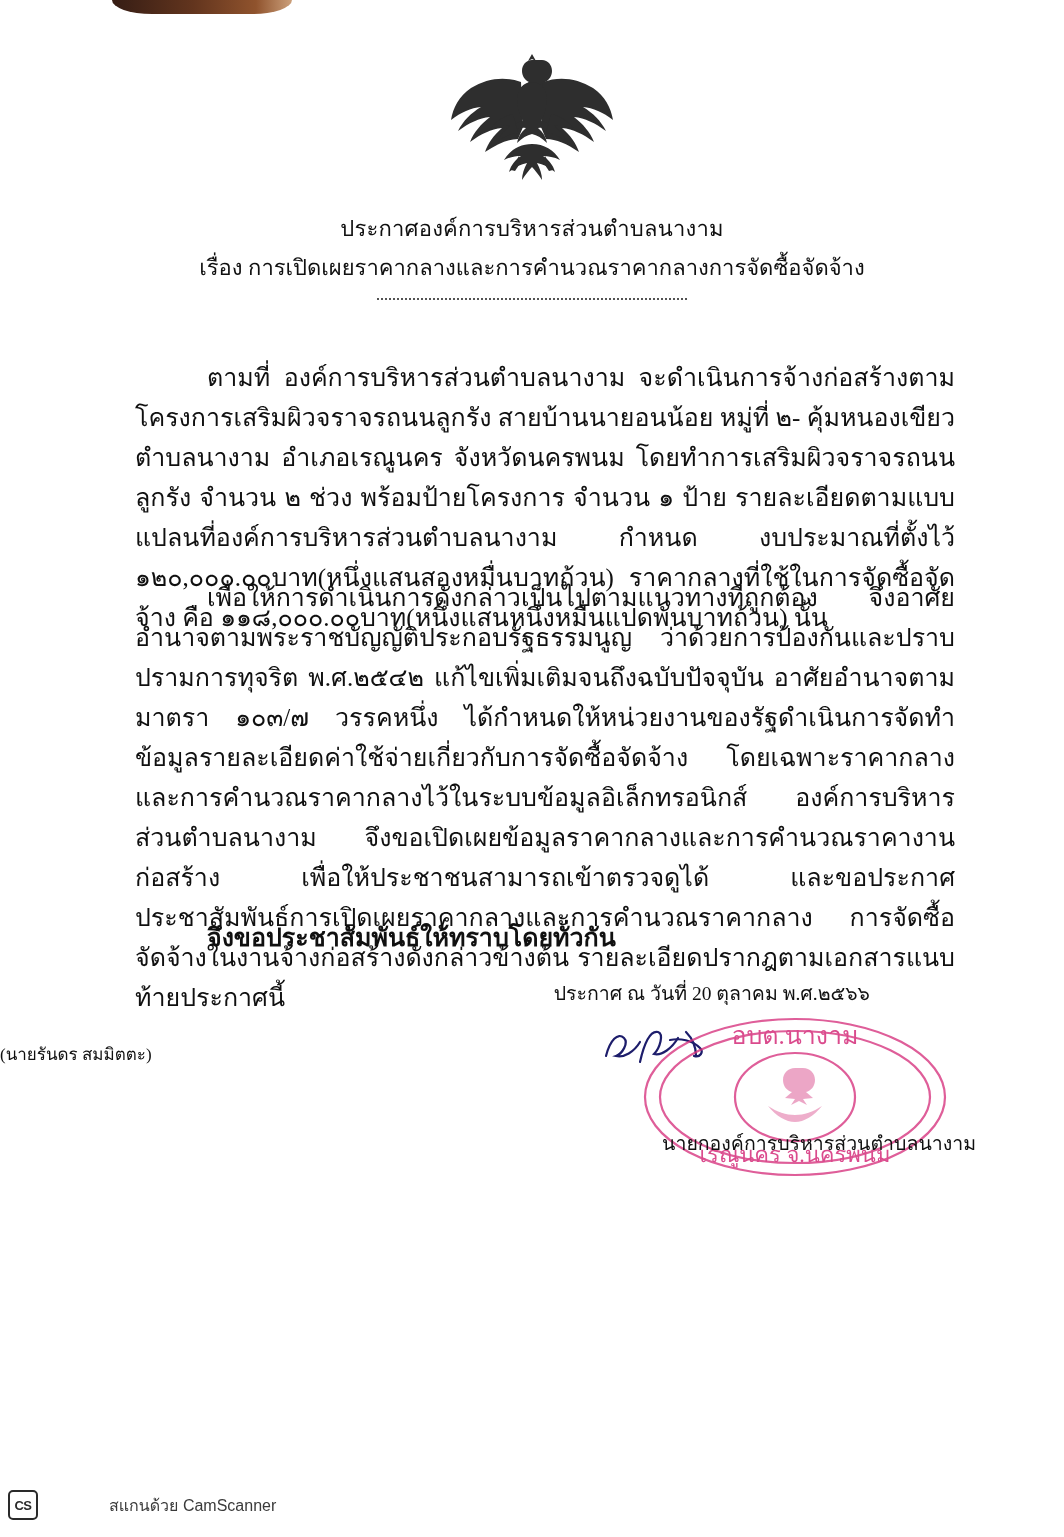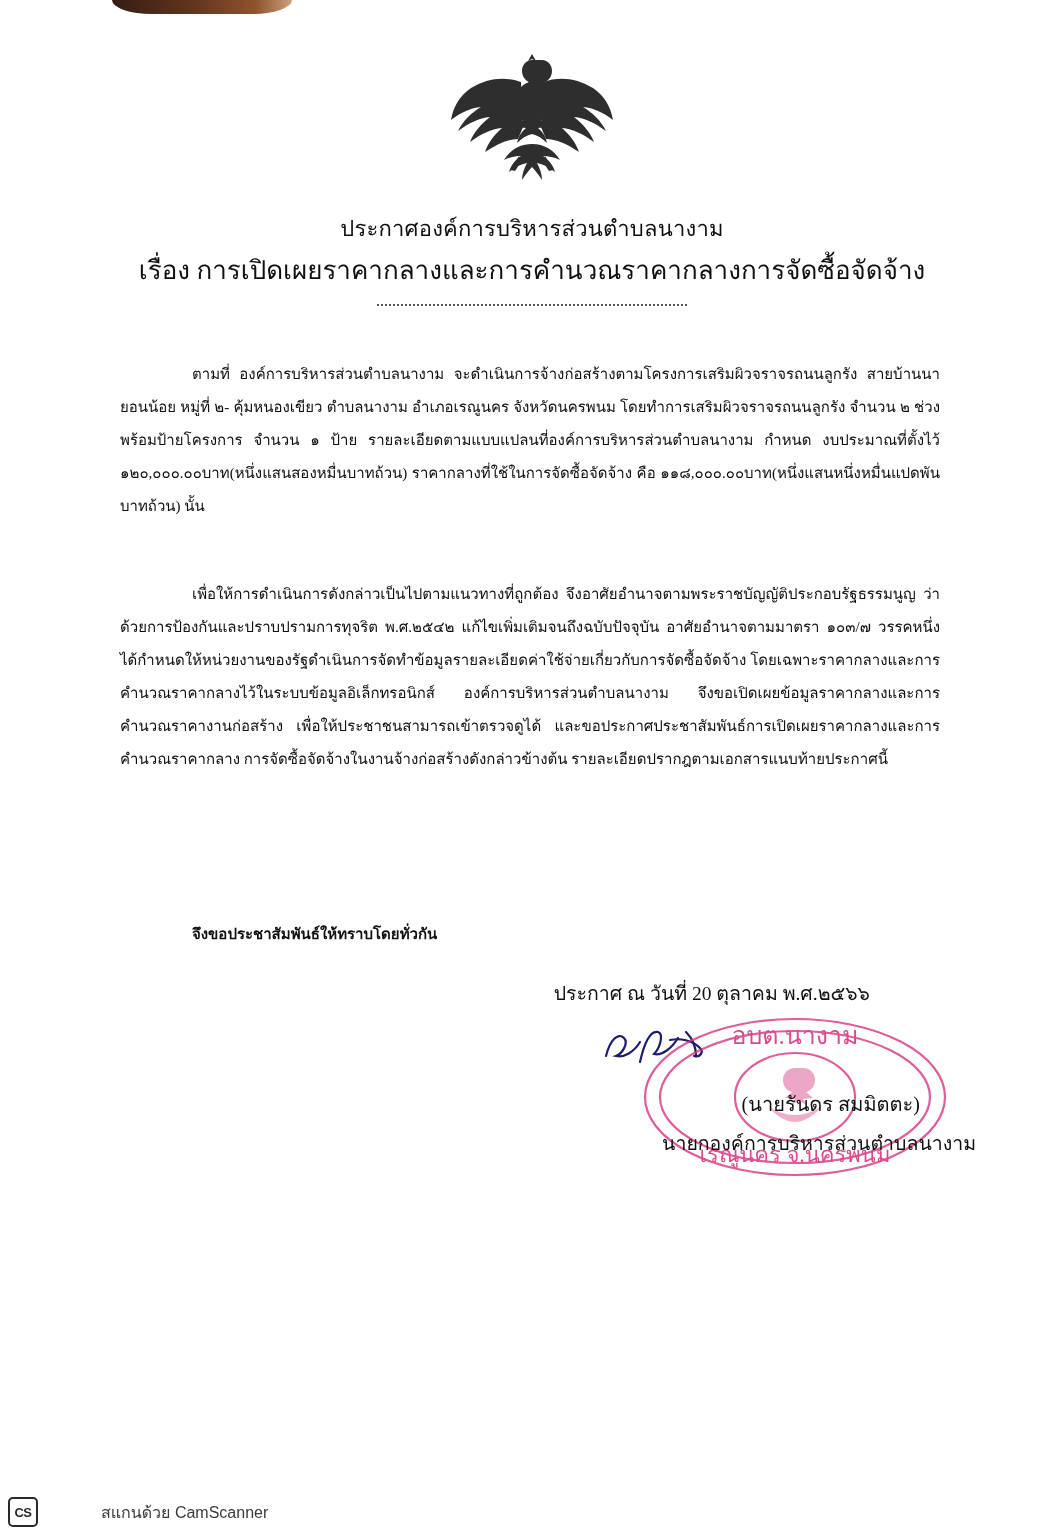--- a/index.html
+++ b/index.html
@@ -53,64 +53,63 @@
     left: 0;
     right: 0;
     text-align: center;
   }
   .heading .line1 {
     font-size: 22px;
     letter-spacing: 0.2px;
     line-height: 1.5;
   }
   .heading .line2 {
-    font-size: 26px;
+    font-size: 22px;
     line-height: 1.5;
     margin-top: 6px;
   }
   .dotline {
     margin: 14px auto 0 auto;
     width: 310px;
     border-bottom: 2px dotted #1a1a1a;
     height: 0;
     opacity: 0.75;
   }
 
   
   .body-block {
     position: absolute;
-    left: 120px;
+    left: 135px;
     width: 820px;
-    font-size: 15px;
-    line-height: 33px;
+    font-size: 25px;
+    line-height: 40px;
     text-align: justify;
     text-justify: inter-word;
   }
   .para-1 { top: 358px; }
   .para-2 { top: 578px; }
   .para-3 { top: 918px; font-weight: bold; }
 
   .indent { display: inline-block; width: 72px; }
 
   
   .date-line {
     position: absolute;
     top: 978px;
     left: 0;
     width: 870px;
     text-align: right;
     font-size: 19.5px;
   }
   .sign-name {
     position: absolute;
-    top: 1088px;
+    top: 1040px;
     left: 0;
     width: 920px;
-    text-align: right;
-    font-size: 20px;
+    font-size: 17px;
   }
   .sign-title {
     position: absolute;
     top: 1128px;
     left: 0;
     width: 976px;
     text-align: right;
     font-size: 19.5px;
   }
 
@@ -133,24 +132,24 @@
     height: 175px;
     opacity: 0.88;
     pointer-events: none;
   }
   .stamp svg { display: block; }
 
   
   .cs-footer {
     position: absolute;
     left: 8px;
-    bottom: 10px;
+    bottom: 17px;
     display: flex;
     align-items: center;
-    gap: 16px;
+    gap: 24px;
   }
   .cs-badge {
     width: 26px;
     height: 26px;
     border: 2px solid #2a2a2a;
     border-radius: 5px;
     display: flex;
     align-items: center;
     justify-content: center;
     font-family: "Liberation Sans", sans-serif;

